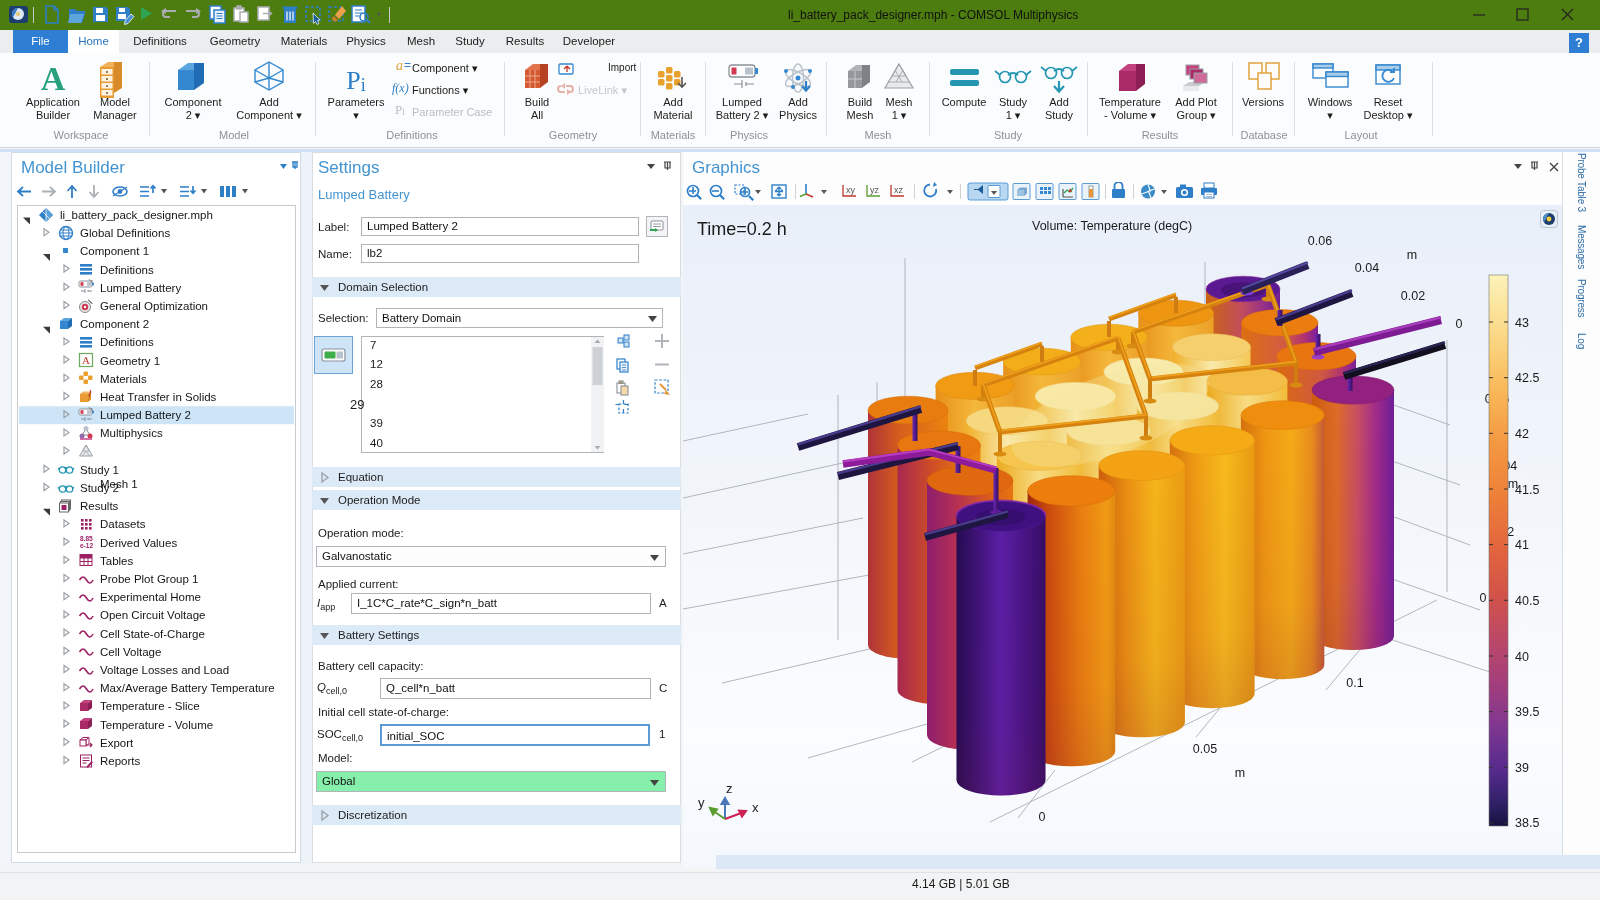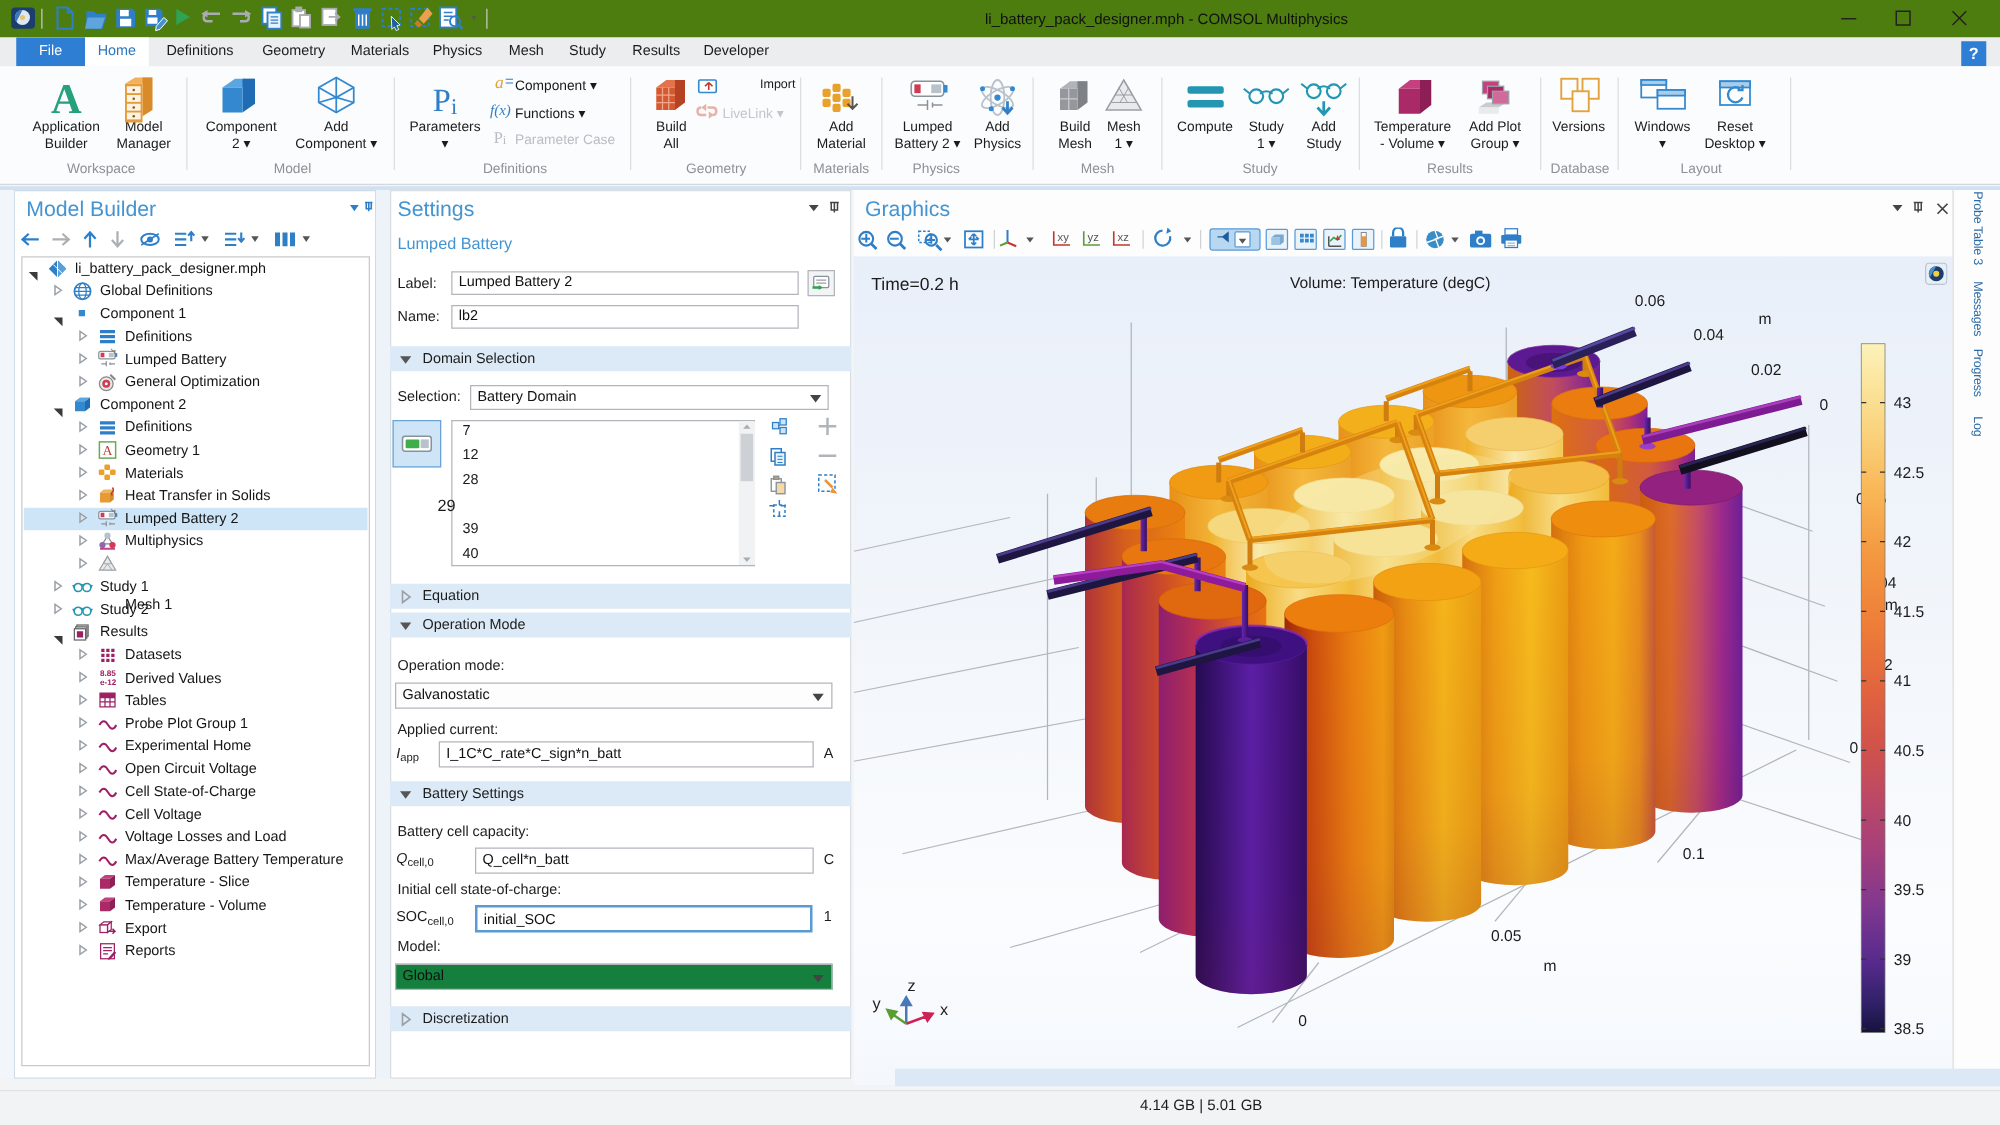--- a/index.html
+++ b/index.html
@@ -664,21 +664,21 @@
     </svg><span style="margin-left:26px;">Battery Settings</span></div>
 <div class="lbl" style="left:318px;top:660px;">Battery cell capacity:</div>
 <div class="lbl" style="left:317px;top:681px;font-style:italic;">Q<span style="font-size:9px;font-style:normal;vertical-align:-3px;">cell,0</span></div>
 <div class="inp" style="left:380px;top:678px;width:271px;height:21px;line-height:19px;">Q_cell*n_batt</div>
 <div class="lbl" style="left:659px;top:682px;">C</div>
 <div class="lbl" style="left:318px;top:706px;">Initial cell state-of-charge:</div>
 <div class="lbl" style="left:317px;top:728px;">SOC<span style="font-size:9px;vertical-align:-3px;">cell,0</span></div>
 <div class="inp" style="left:380px;top:724px;width:270px;height:22px;line-height:20px;border:2px solid #5b9bd5;">initial_SOC</div>
 <div class="lbl" style="left:659px;top:728px;">1</div>
 <div class="lbl" style="left:318px;top:752px;">Model:</div>
-<div class="inp" style="left:316px;top:771px;width:350px;height:21px;line-height:19px;background:#15803d;">Global<svg style="position:absolute;right:5px;top:7px" width="10" height="8" viewBox="0 0 10 8">
+<div class="inp" style="left:316px;top:771px;width:350px;height:21px;line-height:19px;background:#86efac;">Global<svg style="position:absolute;right:5px;top:7px" width="10" height="8" viewBox="0 0 10 8">
       <path d="M0 1 l9 0 l-4.5 6 z" fill="#444"></path>
     </svg></div>
 <div class="abs shead" style="left:312px;top:805px;width:369px;"><svg style="position:absolute;left:2px;top:0" width="22" height="20" viewBox="0 0 22 20">
       <path d="M8 6 l6 4.5 l-6 4.5 z" fill="none" stroke="#9aa0a6" stroke-width="1.3"></path>
     </svg><span style="margin-left:26px;">Discretization</span></div>
 <div class="abs" style="left:683px;top:205px;width:879px;height:663px;background:linear-gradient(180deg,#e9eff9 0%,#f2f6fb 45%,#fbfcfe 80%,#f4f8fd 100%);"></div>
 <svg class="abs" style="left:683px;top:205px" width="879" height="663" viewBox="683 205 879 663">
 <defs>
 <linearGradient id="b00" x1="0" y1="0" x2="1" y2="0">
         <stop offset="0%" stop-color="#250b52"></stop>
@@ -1042,21 +1042,21 @@
 <text x="1515" y="827.4" font-size="12.5" fill="#1c1c1c" font-family="Liberation Sans">38.5</text>
 <g font-family="Liberation Sans">
       <path d="M725 819 V798 M725 798 l-3.5 6 h7 z" stroke="#4878b8" fill="#4878b8" stroke-width="2"></path>
 <path d="M725 819 L744 812 M746 811 l-7 -0.5 l3 6 z" stroke="#cc2255" fill="#cc2255" stroke-width="2"></path>
 <path d="M725 819 L712 810 M710 808 l3 6.5 l4 -5 z" stroke="#5a9e32" fill="#5a9e32" stroke-width="2"></path>
 <text x="726" y="793" font-size="13" fill="#222">z</text>
       <text x="752" y="812" font-size="13" fill="#222">x</text>
       <text x="698" y="807" font-size="13" fill="#222">y</text>
     </g>
 </svg>
-<div class="abs" style="left:697px;top:219px;font-size:14px;color:#1b1b1b;">Time=0.2 h</div>
+<div class="abs" style="left:697px;top:219px;font-size:18px;color:#1b1b1b;">Time=0.2 h</div>
 <div class="abs" style="left:1032px;top:219px;font-size:12.5px;color:#1b1b1b;">Volume: Temperature (degC)</div>
 <svg class="abs" style="left:1540px;top:210px" width="18" height="18" viewBox="0 0 18 18">
     <rect x="0.5" y="0.5" width="17" height="17" rx="3" fill="#e8eef5" stroke="#b8c4d0"></rect>
     <circle cx="9" cy="9" r="6" fill="#1c3e6e"></circle>
     <path d="M9 3 A6 6 0 0 0 4 12 Z" fill="#4a90cd"></path>
     <circle cx="9" cy="9" r="2.4" fill="#f4d03f"></circle>
   </svg>
 <div class="abs" style="left:301px;top:152px;width:11px;height:711px;background:#eef3fa;"></div>
 <div class="abs" style="left:0;top:152px;width:11px;height:711px;background:#f2f5f9;"></div>
 <div class="abs" style="left:683px;top:152px;width:879px;height:53px;background:#fdfdfe;"></div>

